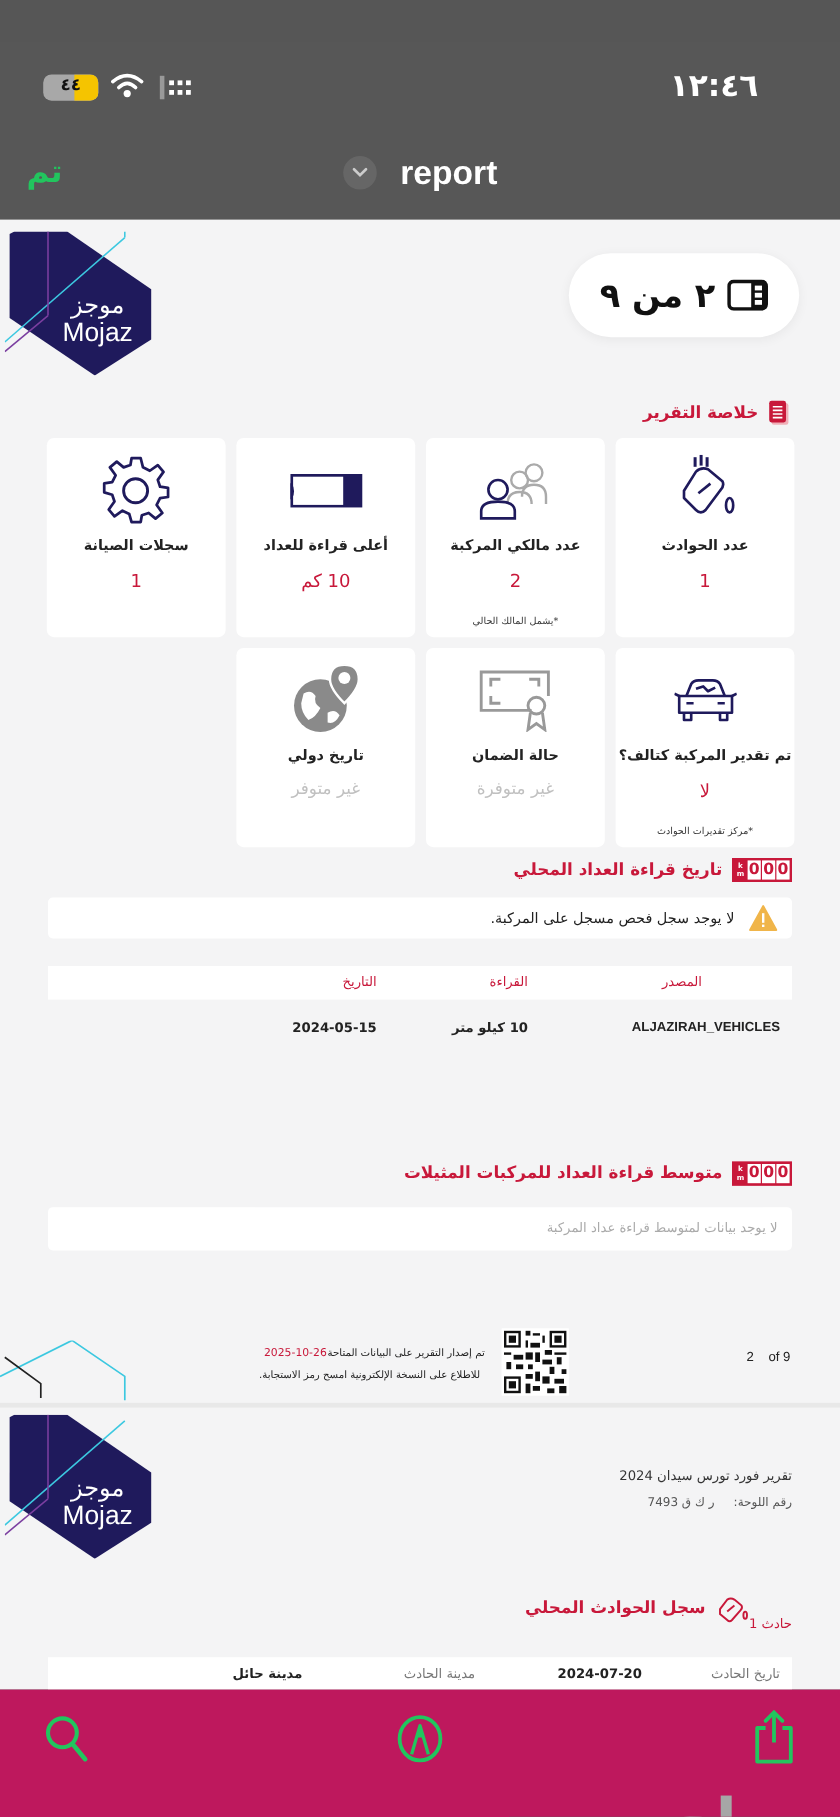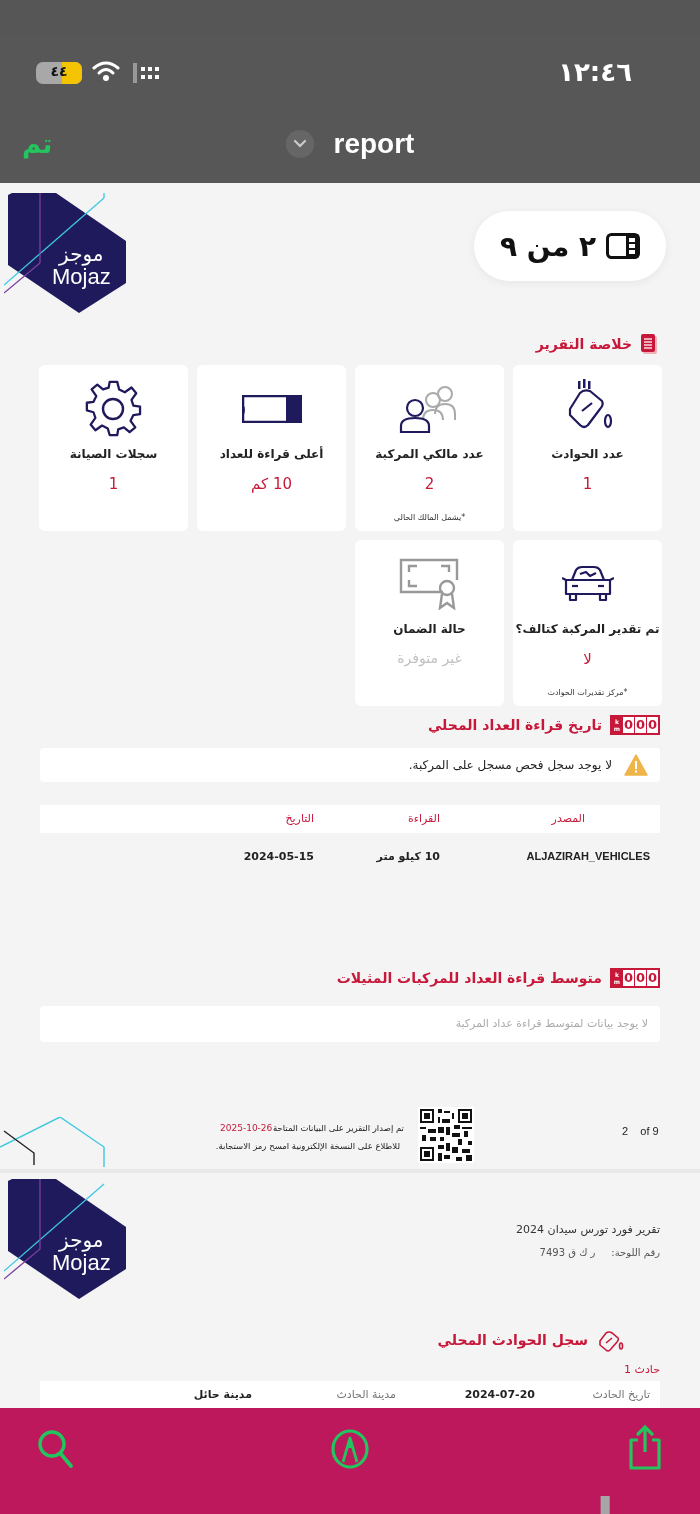--- a/index.html
+++ b/index.html
@@ -57,21 +57,21 @@
   .qr { position: absolute; left: 418px; top: 8px; width: 56px; height: 56px; background: #fff; }
   .footer .line1 { position: absolute; right: 296px; top: 24px; font-size: 8.5px; color: #222; direction: rtl; white-space: nowrap; }
   .footer .date { position: absolute; left: 220px; top: 24px; font-size: 9px; color: #c8183a; }
   .footer .line2 { position: absolute; right: 300px; top: 42px; font-size: 8.5px; color: #222; direction: rtl; white-space: nowrap; }
 
   .page-gap { position: absolute; left: 0; top: 986px; width: 700px; height: 4px; background: #e8e8e8; }
 
   .page2 { position: absolute; left: 0; top: 990px; width: 700px; height: 240px; }
   .veh-title { position: absolute; right: 40px; top: 50px; font-size: 11px; color: #333; direction: rtl; }
   .plate { position: absolute; right: 40px; top: 74px; font-size: 10px; color: #555; direction: rtl; }
-  .acc-label { position: absolute; right: 40px; top: 190px; font-size: 11px; color: #c8183a; direction: rtl; }
+  .acc-label { position: absolute; right: 40px; top: 174px; font-size: 11px; color: #c8183a; direction: rtl; }
   .acc-row { position: absolute; left: 40px; top: 208px; width: 620px; height: 30px; background: #fff; direction: rtl; font-size: 11px; }
 
   
   .bottombar { position: absolute; left: 0; top: 1373px; width: 700px; height: 141px; background: #be185d; }
   .tb-btn { position: absolute; top: 20px; }
   .watermark { position: absolute; right: 14px; top: 80px; }
 </style>
 </head>
 <body>
 
@@ -244,20 +244,33 @@
                   <path d="M10 22 V28 H18"></path>
                 <circle cx="48" cy="30" r="7"></circle>
                 <path d="M43 36 L41 50 L48 45 L55 50 L53 36"></path>
               </g>
             </svg>
           </div>
           <div class="lbl">حالة الضمان</div>
           <div class="val muted">غير متوفرة</div>
         </div>
 
+        <div class="card">
+          <div class="icon">
+            <svg width="58" height="60" viewBox="0 0 58 60">
+              <circle cx="24" cy="34" r="22" fill="#8a8a8a"></circle>
+              <path d="M10 24 Q16 20 20 26 Q18 32 24 36 Q20 44 14 46 Q8 40 8 32 Z" fill="#fff"></path>
+              <path d="M30 40 Q36 36 40 42 Q36 50 30 48 Z" fill="#fff"></path>
+              <path d="M44 0 Q56 0 56 12 Q56 20 44 32 Q32 20 32 12 Q32 0 44 0 Z" fill="#8a8a8a" stroke="#fff" stroke-width="2"></path>
+              <circle cx="44" cy="11" r="5" fill="#fff"></circle>
+            </svg>
+          </div>
+          <div class="lbl">تاريخ دولي</div>
+          <div class="val muted">غير متوفر</div>
+        </div>
       </div>
 
       <div class="section-title" style="right:40px; top:532px; font-size:14px;">
         <span class="odo-badge">
           <span class="d">0</span>
             <span class="d">0</span>
             <span class="d">0</span>
             <span class="k">k<br>m</span>
         </span>
         <span>تاريخ قراءة العداد المحلي</span>

